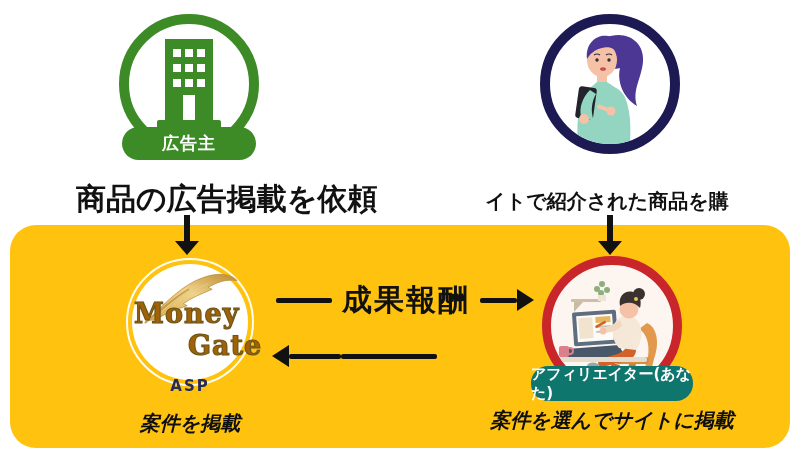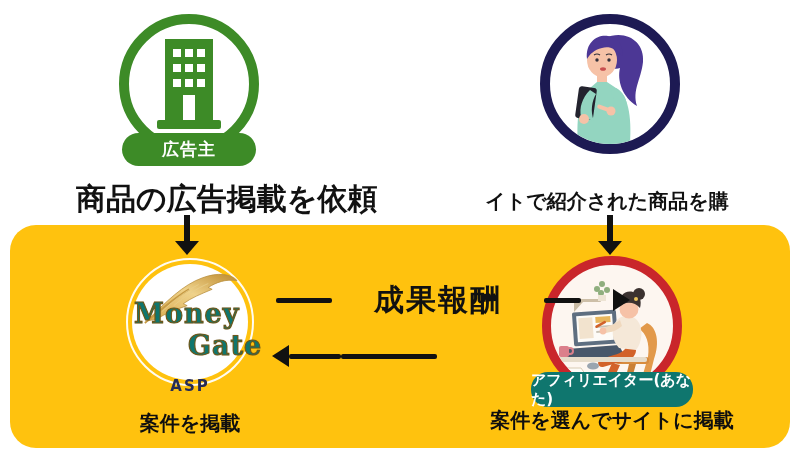--- a/index.html
+++ b/index.html
@@ -7,54 +7,54 @@
     position:relative;width:800px;height:450px;overflow:hidden;background:#ffffff;
     font-family:"DejaVu Sans","Liberation Sans",sans-serif;color:#111;
   }
   
   .panel{position:absolute;left:10px;top:225px;width:780px;height:223px;border-radius:26px;background:#FFC20E;}
   
   .circle{position:absolute;width:140px;height:140px;border-radius:50%;background:#fff;box-sizing:border-box;overflow:hidden;display:flex;align-items:center;justify-content:center;}
   .circle.adv{left:119px;top:14px;border:10px solid #3D8B27;}
   .circle.usr{left:540px;top:14px;border:10px solid #1D1A53;}
   
-  .badge{position:absolute;display:flex;align-items:center;justify-content:center;color:#fff;font-weight:700;font-size:17px;border-radius:17px;letter-spacing:1px;margin-top:6px;}
+  .badge{position:absolute;display:flex;align-items:center;justify-content:center;color:#fff;font-weight:700;font-size:17px;border-radius:17px;letter-spacing:1px;}
   .badge.adv-b{left:122px;top:127px;width:134px;height:33px;background:#3D8B27;}
   .badge.usr-b{left:543px;top:128px;width:135px;height:33px;background:#1D1A53;}
   .badge.aff-b{left:531px;top:366px;width:162px;height:35px;background:#0f766e;font-size:15px;letter-spacing:0;z-index:4;}
   
   .caption{position:absolute;font-weight:700;text-align:center;white-space:nowrap;background:#fff;}
   .cap-adv{left:76px;top:184px;width:262px;font-size:30px;line-height:30px;text-align:center;}
   .cap-usr{left:485px;top:187px;width:244px;font-size:20px;line-height:28px;}
-  .cap-bottom{position:absolute;font-weight:800;text-align:center;white-space:nowrap;font-size:20px;color:#0f0f0f;}
+  .cap-bottom{position:absolute;font-weight:800;text-align:center;white-space:nowrap;font-size:20px;color:#0f0f0f;font-style:italic;}
   .cap-asp{left:92px;top:410px;width:196px;}
   .cap-aff{left:482px;top:407px;width:260px;}
   
   .down-arrow{position:absolute;width:24px;height:40px;}
   .down-arrow .shaft{position:absolute;left:9px;top:0;width:6px;height:26px;background:#111;}
   .down-arrow .head{position:absolute;left:0;top:26px;width:0;height:0;border-left:12px solid transparent;border-right:12px solid transparent;border-top:14px solid #111;}
   .da-left{left:175px;top:215px;}
   .da-right{left:598px;top:215px;}
   
   .mg-ring{position:absolute;left:126px;top:258px;width:128px;height:128px;border-radius:50%;border:2px solid rgba(255,255,255,.95);box-sizing:border-box;}
   .mg-disc{position:absolute;left:132px;top:264px;width:116px;height:116px;border-radius:50%;background:#fff;}
   .mg-feather{position:absolute;left:9px;top:5px;width:100px;height:56px;}
-  .brand{position:absolute;font-family:"DejaVu Serif","Liberation Serif",serif;font-weight:700;font-size:27px;color:#0f766e;-webkit-text-stroke:1.1px #6E571A;text-shadow:0 0 1px #6E571A;letter-spacing:1px;text-align:center;}
+  .brand{position:absolute;font-family:"DejaVu Serif","Liberation Serif",serif;font-weight:700;font-size:27px;color:#a16207;-webkit-text-stroke:1.1px #6E571A;text-shadow:0 0 1px #6E571A;letter-spacing:1px;text-align:center;}
   .brand.top{left:2px;top:34px;width:92px;}
   .brand.bottom{left:56px;top:66px;width:74px;}
   .asp-label{position:absolute;left:128px;top:377px;width:124px;text-align:center;font-weight:800;font-size:15px;color:#262B55;letter-spacing:2px;}
   
   .circle.aff{left:542px;top:256px;border:9px solid #C9262B;background:#FDF6F0;}
   
   .flow{position:absolute;display:flex;align-items:center;height:38px;}
   .flow .dash{height:5px;background:#111;border-radius:2px;}
   .flow .label{font-size:30px;font-weight:800;color:#111;margin:0 10px;white-space:nowrap;letter-spacing:2px;}
   .flow .head-right{width:0;height:0;border-top:11px solid transparent;border-bottom:11px solid transparent;border-left:17px solid #111;}
   .flow .head-left{width:0;height:0;border-top:11px solid transparent;border-bottom:11px solid transparent;border-right:17px solid #111;}
-  .flow.reward{left:276px;top:281px;gap:32px;}
+  .flow.reward{left:276px;top:281px;}
   .flow.register{left:272px;top:337px;}
   svg{display:block;}
 </style>
 </head>
 <body>
 
 <div class="stage">
 
   <div class="panel"></div>
 

